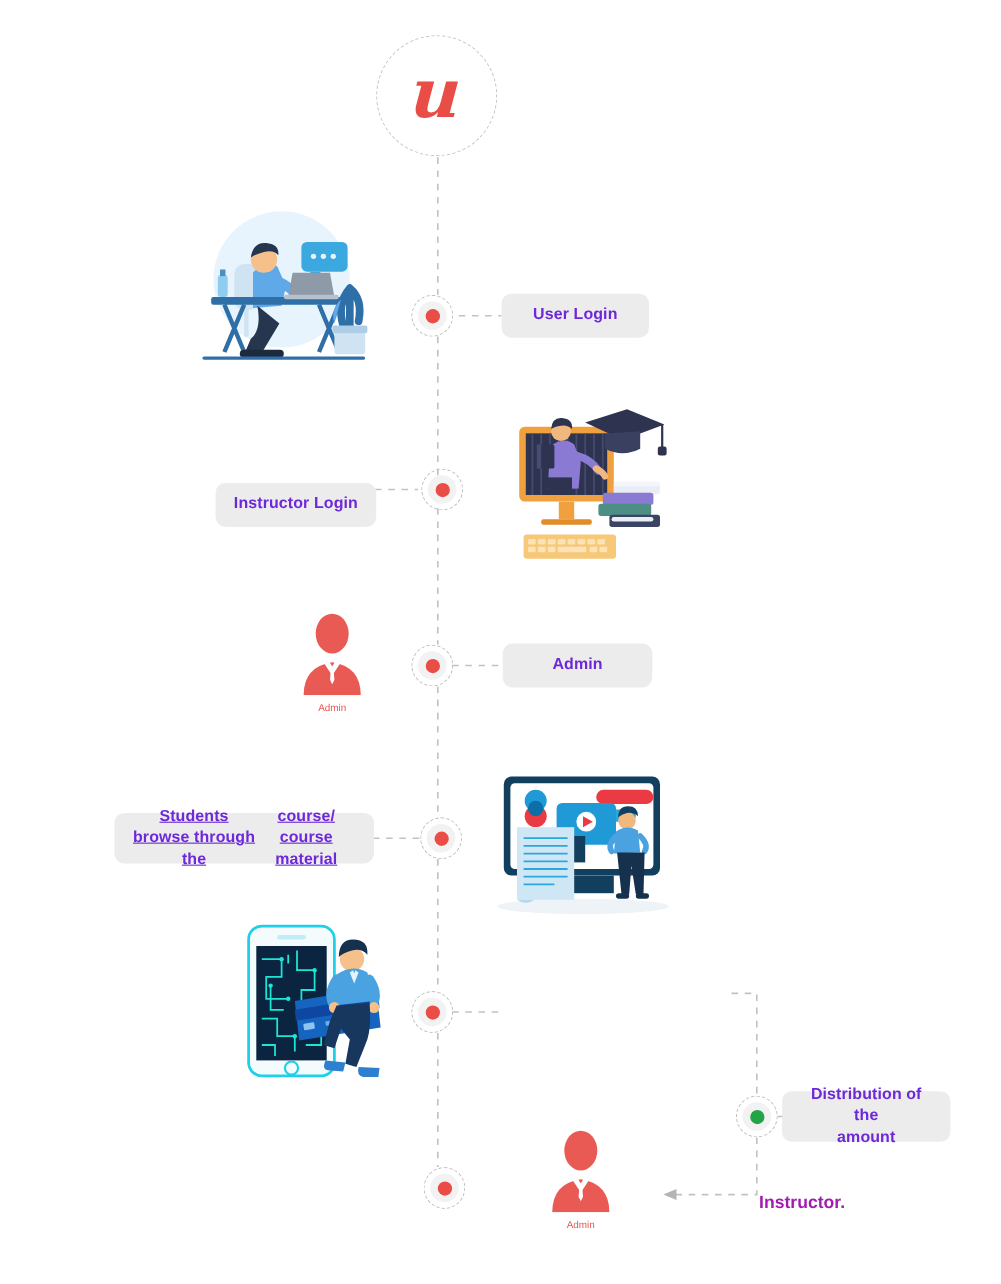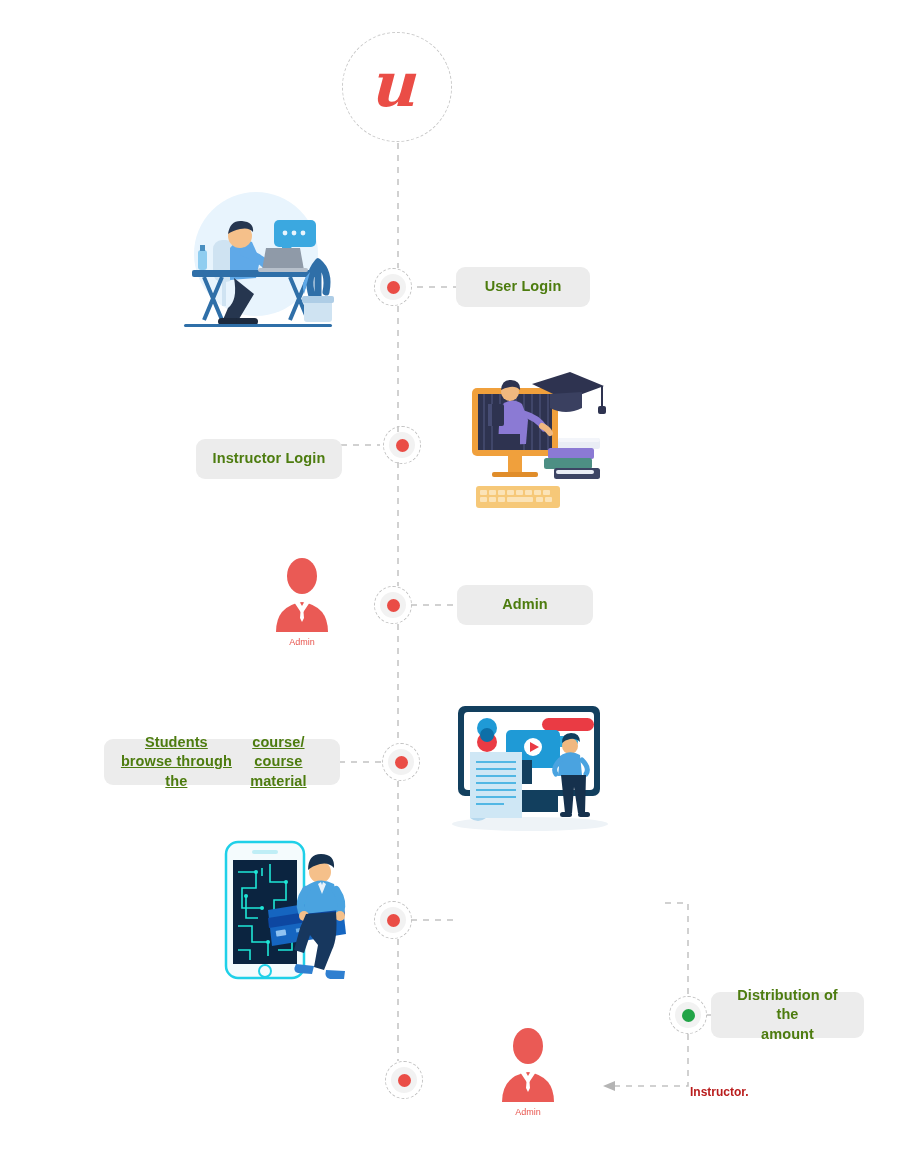--- a/index.html
+++ b/index.html
@@ -28,39 +28,39 @@
     left: 0; top: 0;
     width: 910px; height: 1167px;
     pointer-events: none;
   }
 
   
   .pill {
     position: absolute;
     background: #ececec;
     border-radius: 9px;
-    color: #4d7c0f;
+    color: #6d28d9;
     font-weight: bold;
     font-size: 14.5px;
     line-height: 1.32;
     text-align: center;
     display: flex;
     align-items: center;
     justify-content: center;
     box-sizing: border-box;
     padding: 9px 16px;
     letter-spacing: 0.1px;
   }
   .pill span { display: block; }
 
   .plain-label {
     position: absolute;
-    color: #b91c1c;
+    color: #a21caf;
     font-weight: bold;
-    font-size: 12px;
+    font-size: 16px;
     white-space: nowrap;
   }
 
   
   .node {
     position: absolute;
     width: 38px;
     height: 38px;
     border-radius: 50%;
     border: 1.4px dashed #c2c2c2;

